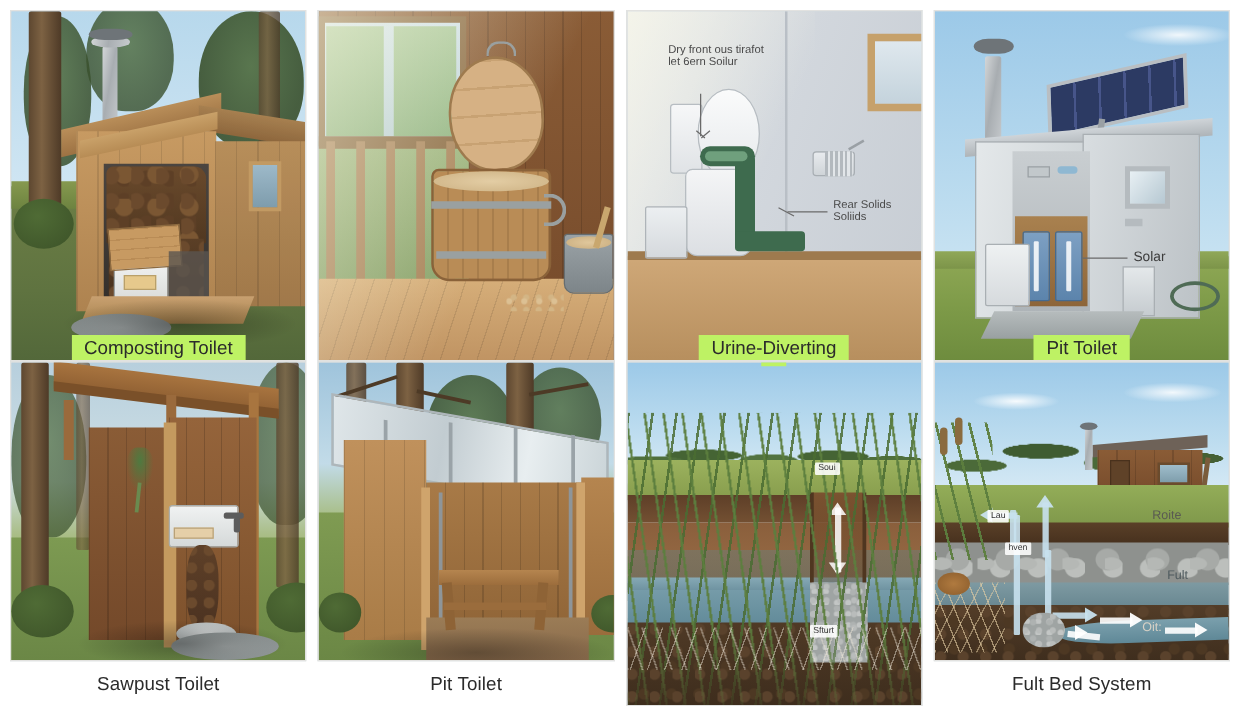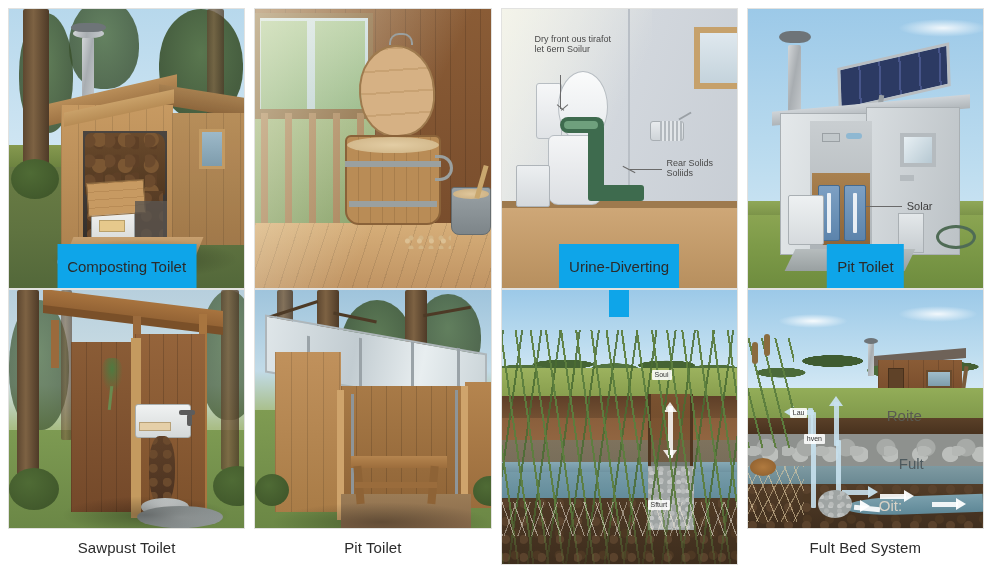--- a/index.html
+++ b/index.html
@@ -85,32 +85,32 @@
     position: absolute;
     background: rgba(255,255,255,.88);
     color: #333;
     font-size: 7px;
     line-height: 1.15;
     padding: 1px 3px;
     border-radius: 1px;
     white-space: pre;
     font-family: "Liberation Sans", sans-serif;
   }
-  .anno.big { font-size: 15px; background: rgba(255,255,255,.0); color: #474747; }
+  .anno.big { font-size: 10px; background: rgba(255,255,255,.0); color: #474747; margin-left: 35px; }
   .anno.blur { filter: blur(.35px); }
   .leader { position: absolute; background: #6a6a6a; height: 1px; }
   .whitearrow {
     position: absolute;
     background: rgba(255,255,255,.85);
     border-radius: 1px;
   }
   .cap-overlap {
     position: absolute; left: 50%; transform: translateX(-50%);
     bottom: -1px; z-index: 9;
-    background: #0ea5e9; padding: 14px 10px;
+    background: #bef264; padding: 2px 10px;
     font-size: 15px; color: #2b2b2b; white-space: nowrap;
   }
 </style>
 </head>
 <body>
 
 <div class="sheet">
 
   <div class="cell">
     <div class="panel">

